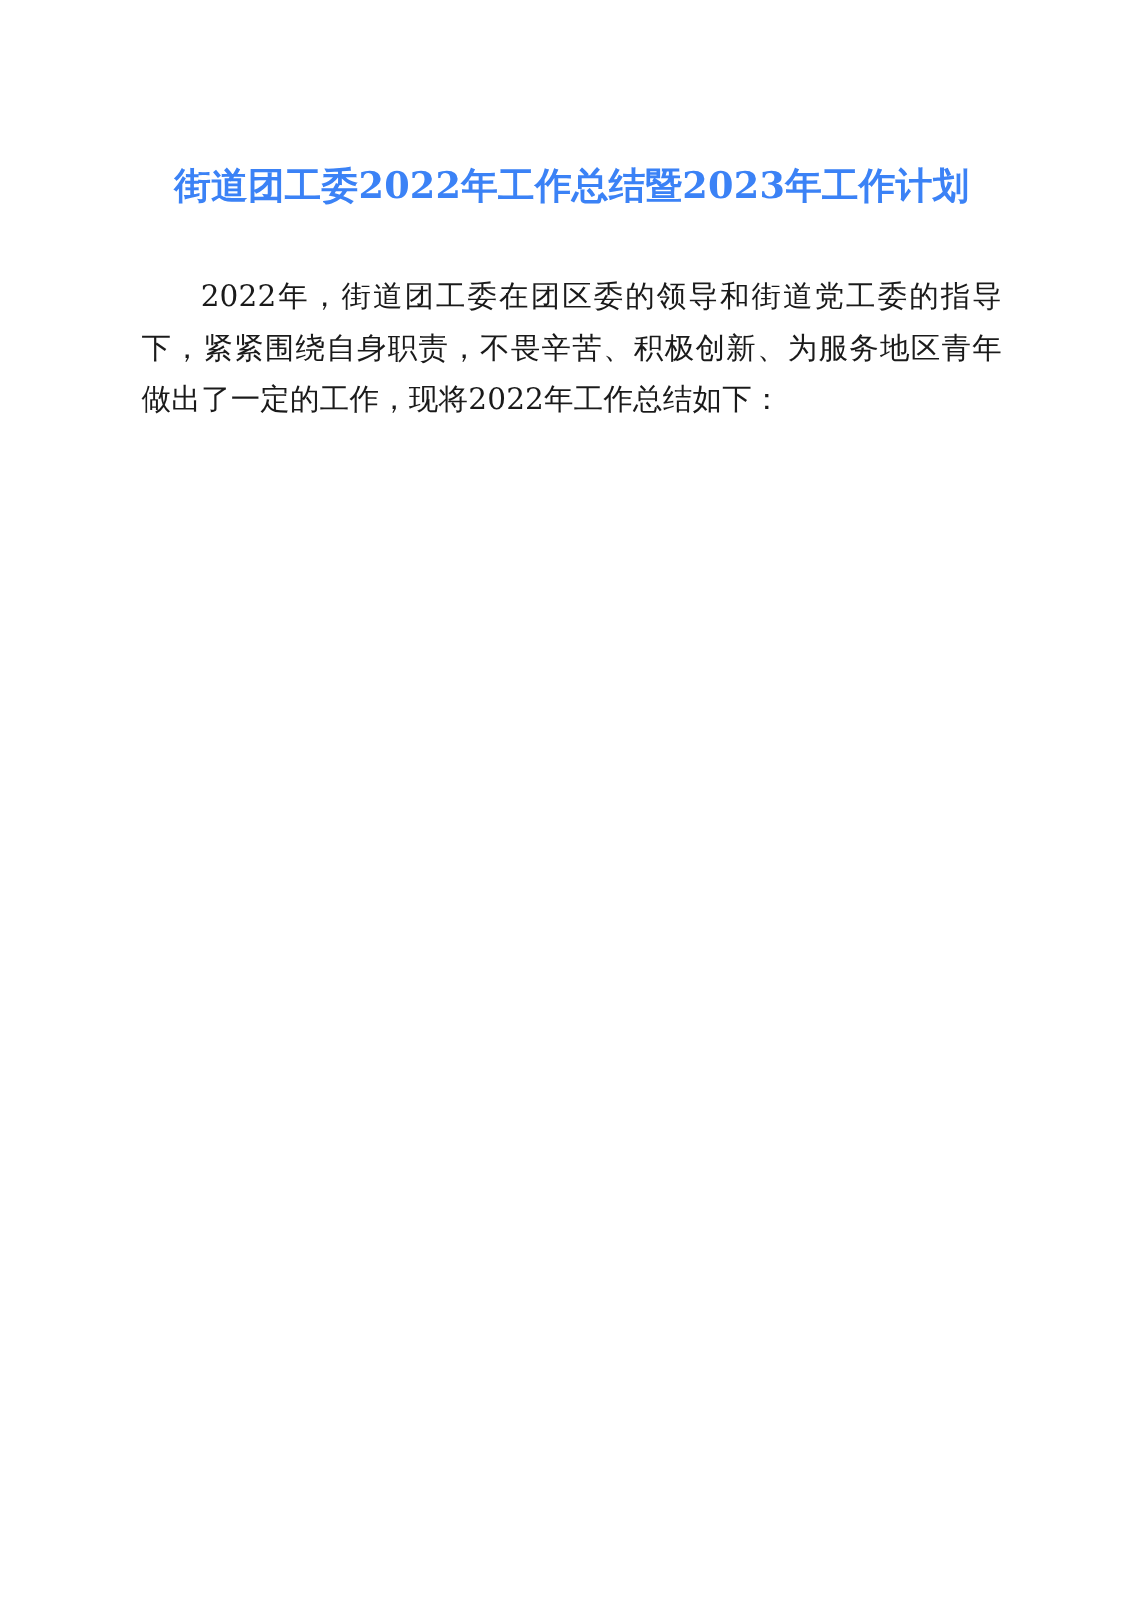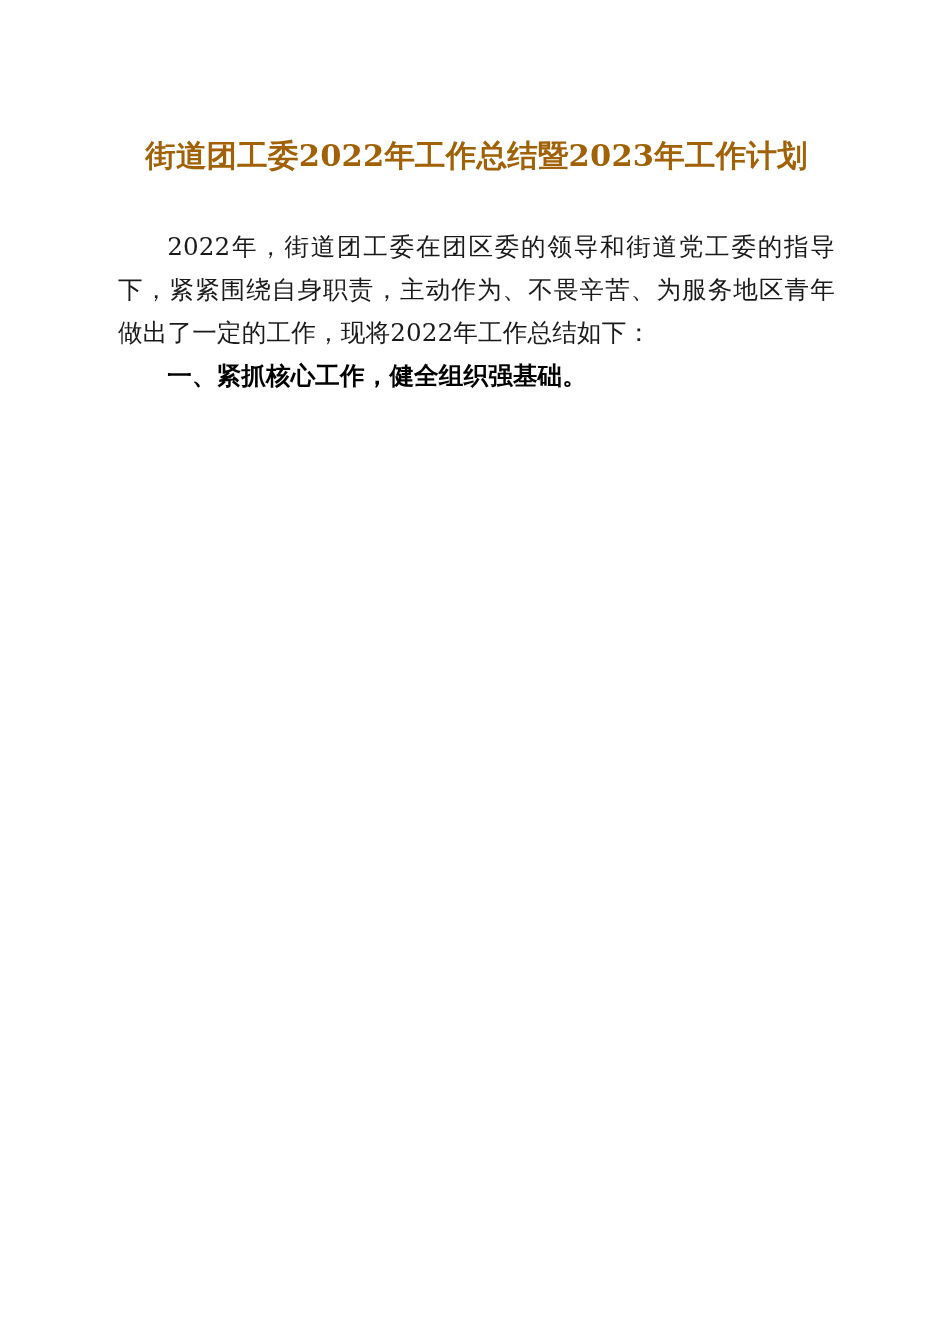--- a/index.html
+++ b/index.html
@@ -35,21 +35,21 @@
   
   .doc-title {
     margin: 0;
     padding: 0;
     font-family: "DejaVu Serif", "Liberation Serif", serif;
     font-weight: bold;
     font-size: 30.5px;
     line-height: 48px;
     text-align: center;
     letter-spacing: 0.2px;
-    color: #a16207;
+    color: #3b82f6;
     padding-top: 131px;
     word-break: break-all;
   }
 
   
   .para {
     margin: 0;
     padding: 0;
     font-family: "DejaVu Serif", "Liberation Serif", serif;
     font-size: 24.6px;
@@ -82,21 +82,20 @@
   }
 </style>
 </head>
 <body>
 
 <div class="page">
   <div class="content">
 
     <h1 class="doc-title">街道团工委2022年工作总结暨2023年工作计划</h1>
 
-    <p class="para para-first">2022年，街道团工委在团区委的领导和街道党工委的指导下，紧紧围绕自身职责，主动作为、不畏辛苦、为服务地区青年做出了一定的工作，现将2022年工作总结如下：</p>
+    <p class="para para-first">2022年，街道团工委在团区委的领导和街道党工委的指导下，紧紧围绕自身职责，不畏辛苦、积极创新、为服务地区青年做出了一定的工作，现将2022年工作总结如下：</p>
 
-    <p class="section-heading">一、紧抓核心工作，健全组织强基础。</p>
 
 
 
 
   </div>
 </div>
 
 </body></html>

